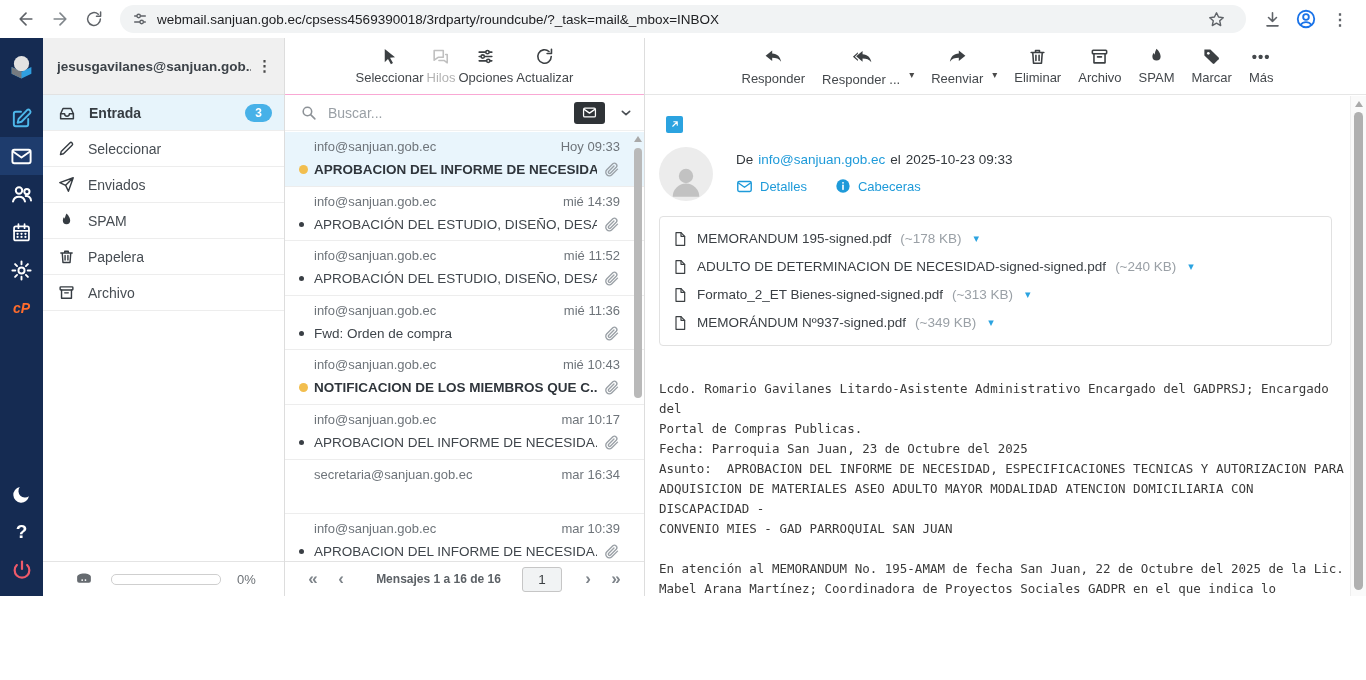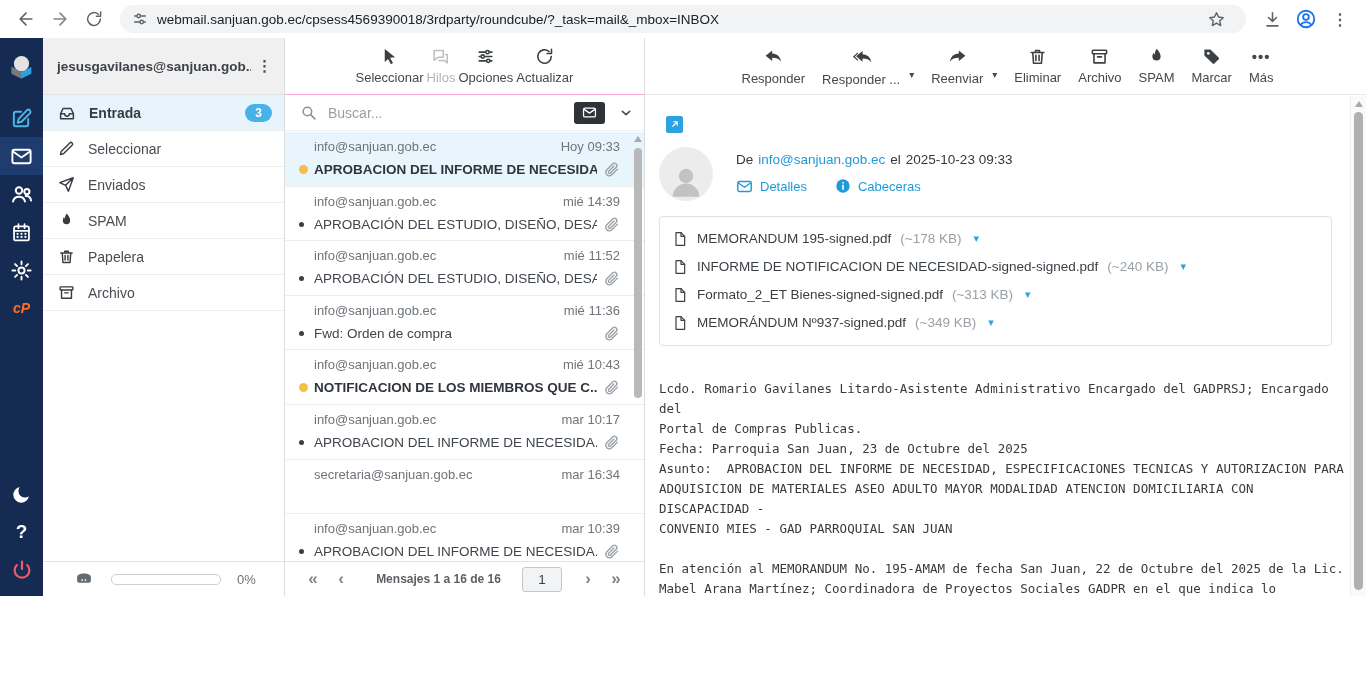--- a/index.html
+++ b/index.html
@@ -706,21 +706,21 @@
                 <use href="#s-pdf"></use>
               </svg>
             <span class="attname">MEMORANDUM 195-signed.pdf</span>
             <span class="attsize">(~178 KB)</span>
             <span class="acaret">▾</span>
           </div>
           <div class="attrow">
             <svg class="i pdfi" width="16" height="16" viewBox="0 0 24 24">
                 <use href="#s-pdf"></use>
               </svg>
-            <span class="attname">INFORME DE NOTIFICACION DE NECESIDAD-signed-signed.pdf</span>
+            <span class="attname">ADULTO DE DETERMINACION DE NECESIDAD-signed-signed.pdf</span>
             <span class="attsize">(~240 KB)</span>
             <span class="acaret">▾</span>
           </div>
           <div class="attrow">
             <svg class="i pdfi" width="16" height="16" viewBox="0 0 24 24">
                 <use href="#s-pdf"></use>
               </svg>
             <span class="attname">Formato_2_ET Bienes-signed-signed.pdf</span>
             <span class="attsize">(~313 KB)</span>
             <span class="acaret">▾</span>

